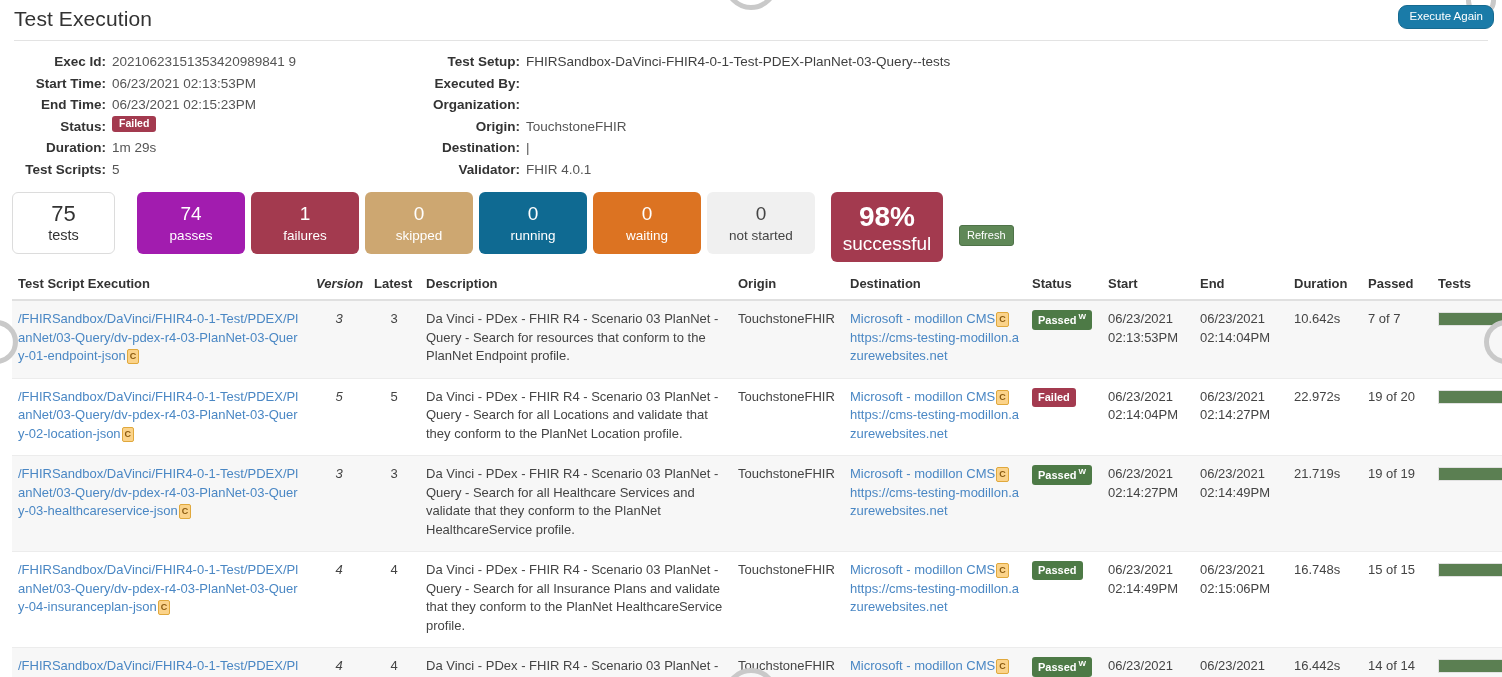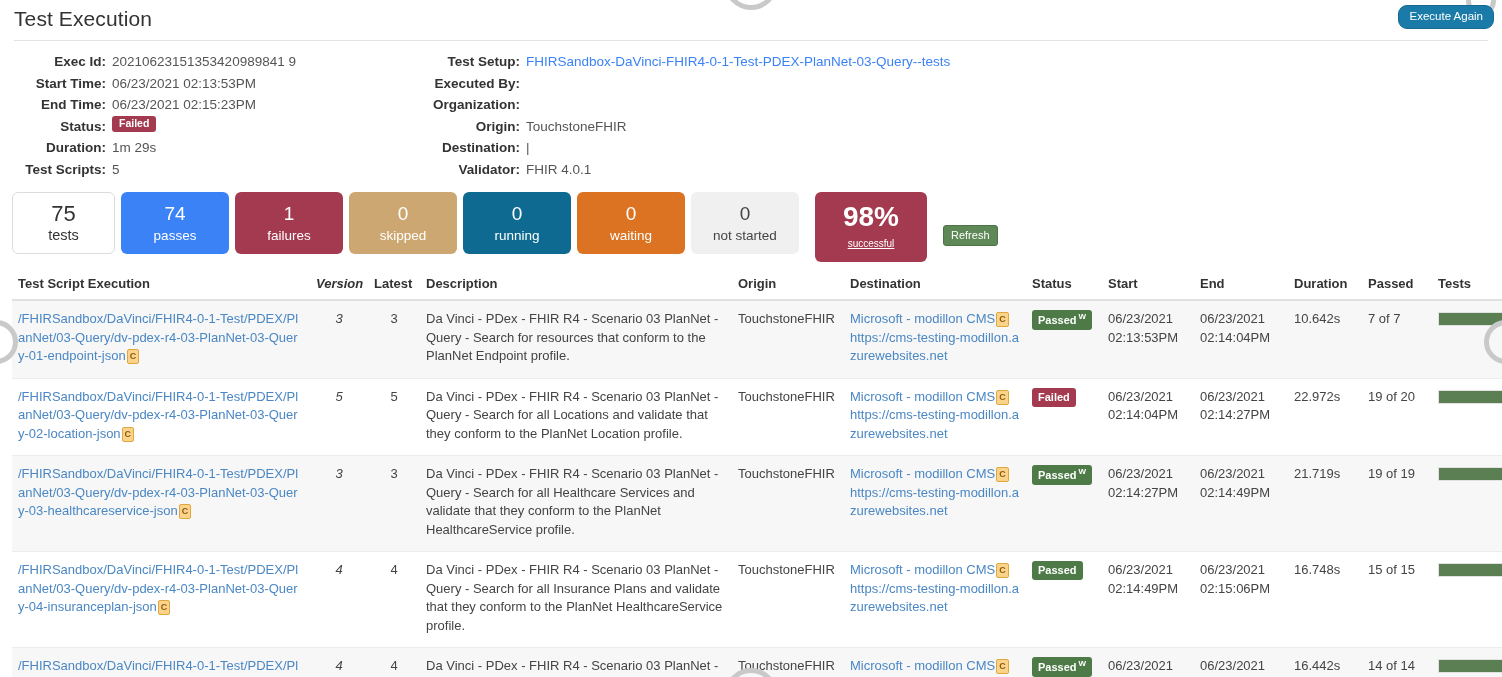--- a/index.html
+++ b/index.html
@@ -77,21 +77,21 @@
     font-weight: bold;
     color: #333;
     text-align: right;
     padding-right: 6px;
     white-space: nowrap;
     font-size: 13.5px;
   }
   .left  .meta-lbl { width: 98px; }
   .right .meta-lbl { width: 112px; }
   .meta-val { color: #555; font-size: 13.5px; }
-  .meta-val.link { color: #3b82f6; text-decoration: none; cursor: pointer; }
+  .meta-val.link { color: #404040; text-decoration: none; cursor: pointer; }
 
   .badge {
     display: inline-block;
     font-size: 10.5px;
     font-weight: bold;
     color: #fff;
     border-radius: 3px;
     padding: 2px 7px 3px;
     line-height: 1.05;
     vertical-align: middle;
@@ -118,33 +118,33 @@
   }
   .stat .num  { font-size: 19px; line-height: 24px; font-weight: 400; }
   .stat .cap  { font-size: 13.5px; line-height: 19px; }
   .stat.total {
     background: #fff; color: #333;
     border: 1px solid #dcdcdc;
     width: 103px;
   }
   .stat.total .num { font-size: 22px; }
   .stat.total .cap { font-size: 14.5px; }
-  .stat.passes    { background: #3b82f6; }
+  .stat.passes    { background: #a21caf; margin-left: 16px; }
   .stat.failures  { background: #a33a4f; }
   .stat.skipped   { background: #cda771; }
   .stat.running   { background: #0f6a92; }
   .stat.waiting   { background: #dc7322; }
   .stat.notstarted{ background: #f0f0f0; color: #444; }
   .stat.pct {
     background: #a33a4f;
     width: 112px; height: 70px;
     margin-left: 10px;
   }
   .stat.pct .num { font-size: 28px; font-weight: bold; line-height: 32px; }
-  .stat.pct .cap { font-size: 10px; line-height: 21px; text-decoration: underline; }
+  .stat.pct .cap { font-size: 19px; line-height: 21px; }
   .btn-refresh {
     align-self: center;
     margin: 0 0 0 10px;
     background: #5f8857;
     border: 1px solid #4f7349;
     color: #fff;
     font-size: 11px;
     border-radius: 3px;
     padding: 3px 7px 4px;
     cursor: pointer;

